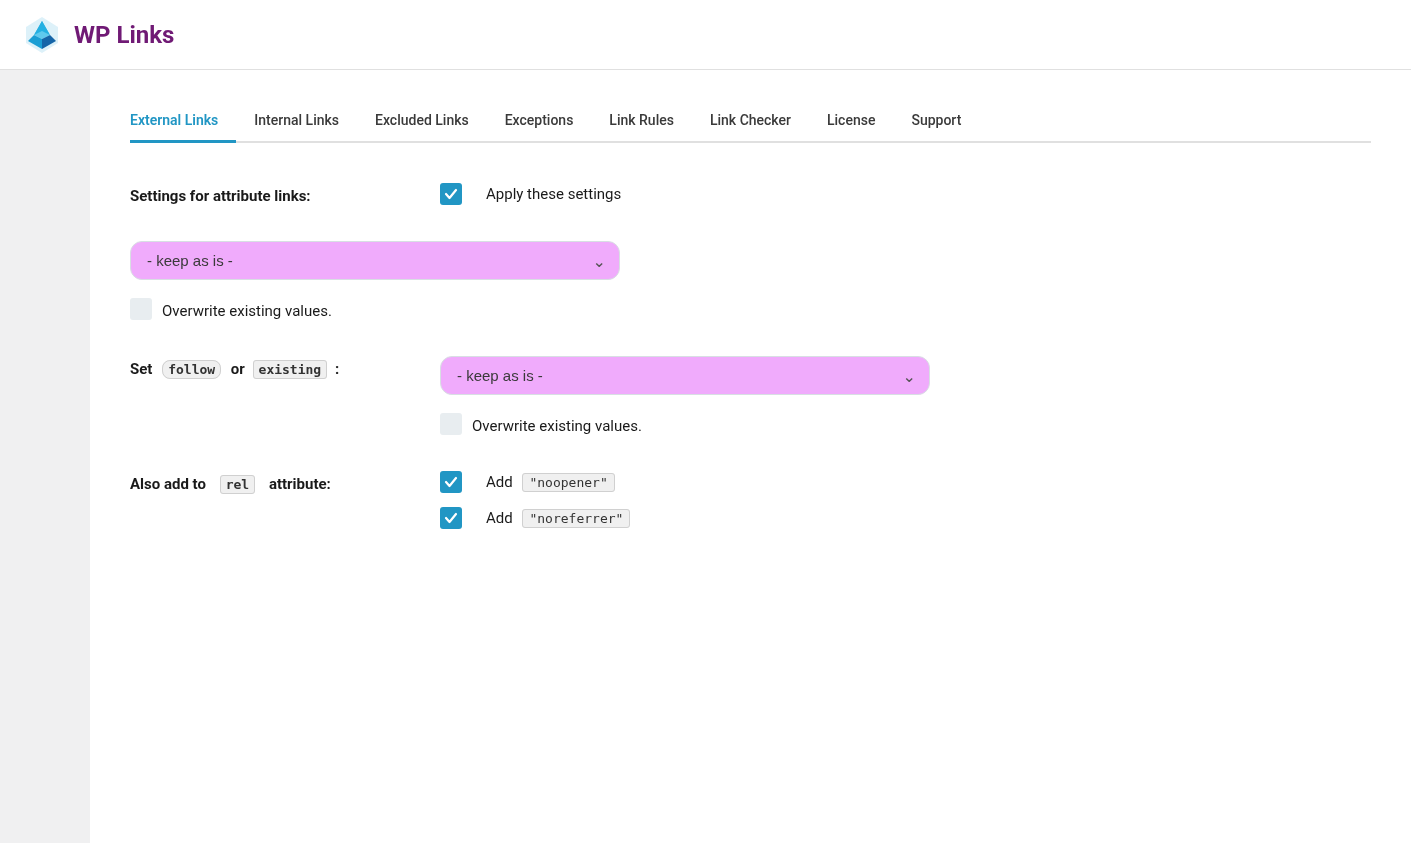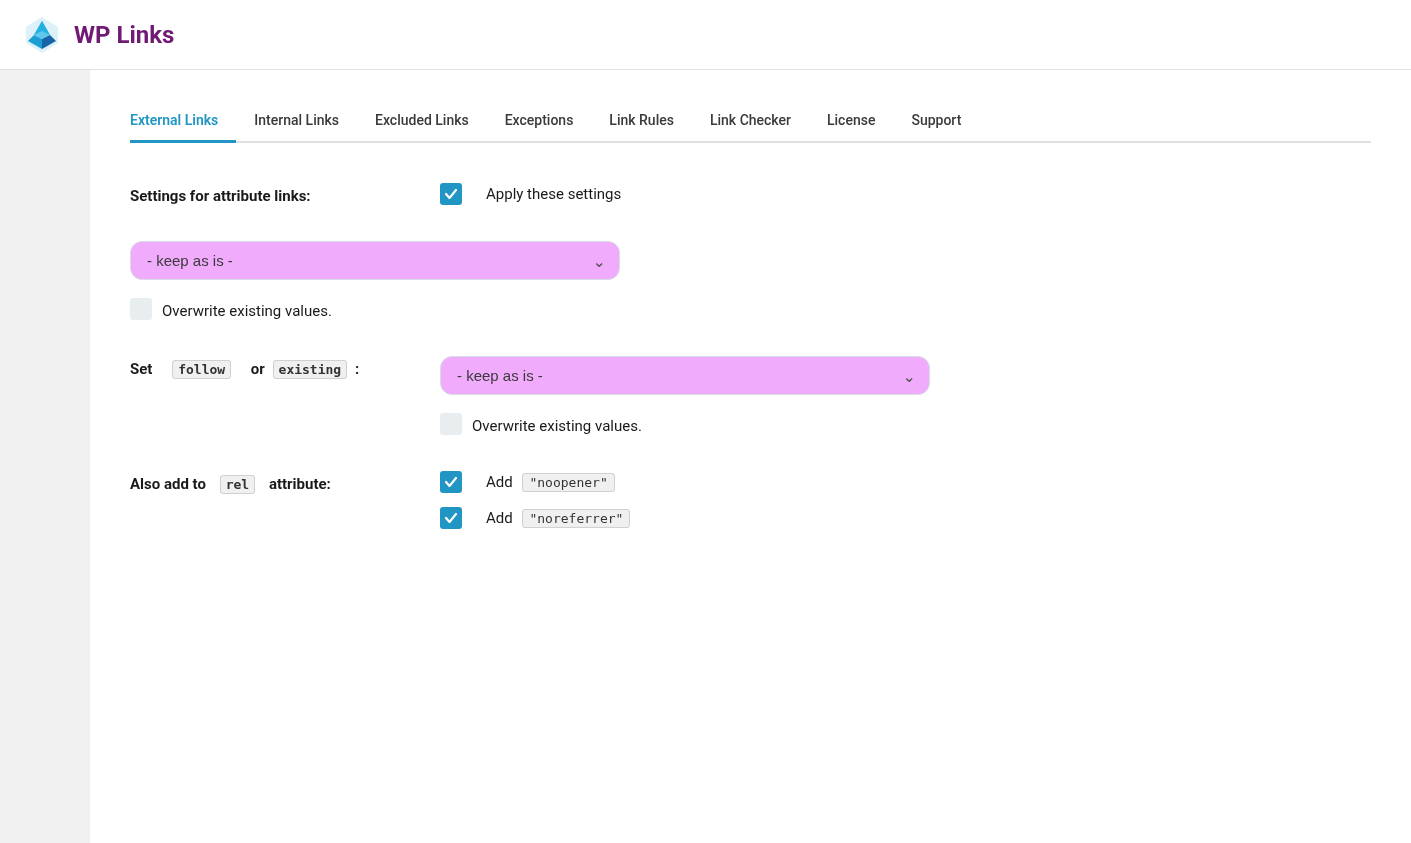--- a/index.html
+++ b/index.html
@@ -260,21 +260,21 @@
           <div class="overwrite-row">
             <div class="checkbox-unchecked"></div>
             <span class="checkbox-label">Overwrite existing values.</span>
           </div>
         </div>
       </div>
 
       <div class="setting-row">
         <div class="setting-label">
           <span>Set</span>
-          <code class="code-tag" style="margin: 0 16px;">follow</code>
+          <code class="code-tag" style="margin: 0 6px; border-radius: 8px;">follow</code>
           <span>or</span>
           <code class="code-tag" style="margin: 0 4px;">existing</code>
           <span>:</span>
         </div>
         <div class="setting-controls">
           <div class="select-wrapper">
             <select class="select-field">
               <option>- keep as is -</option>
               <option>follow</option>
               <option>nofollow</option>

